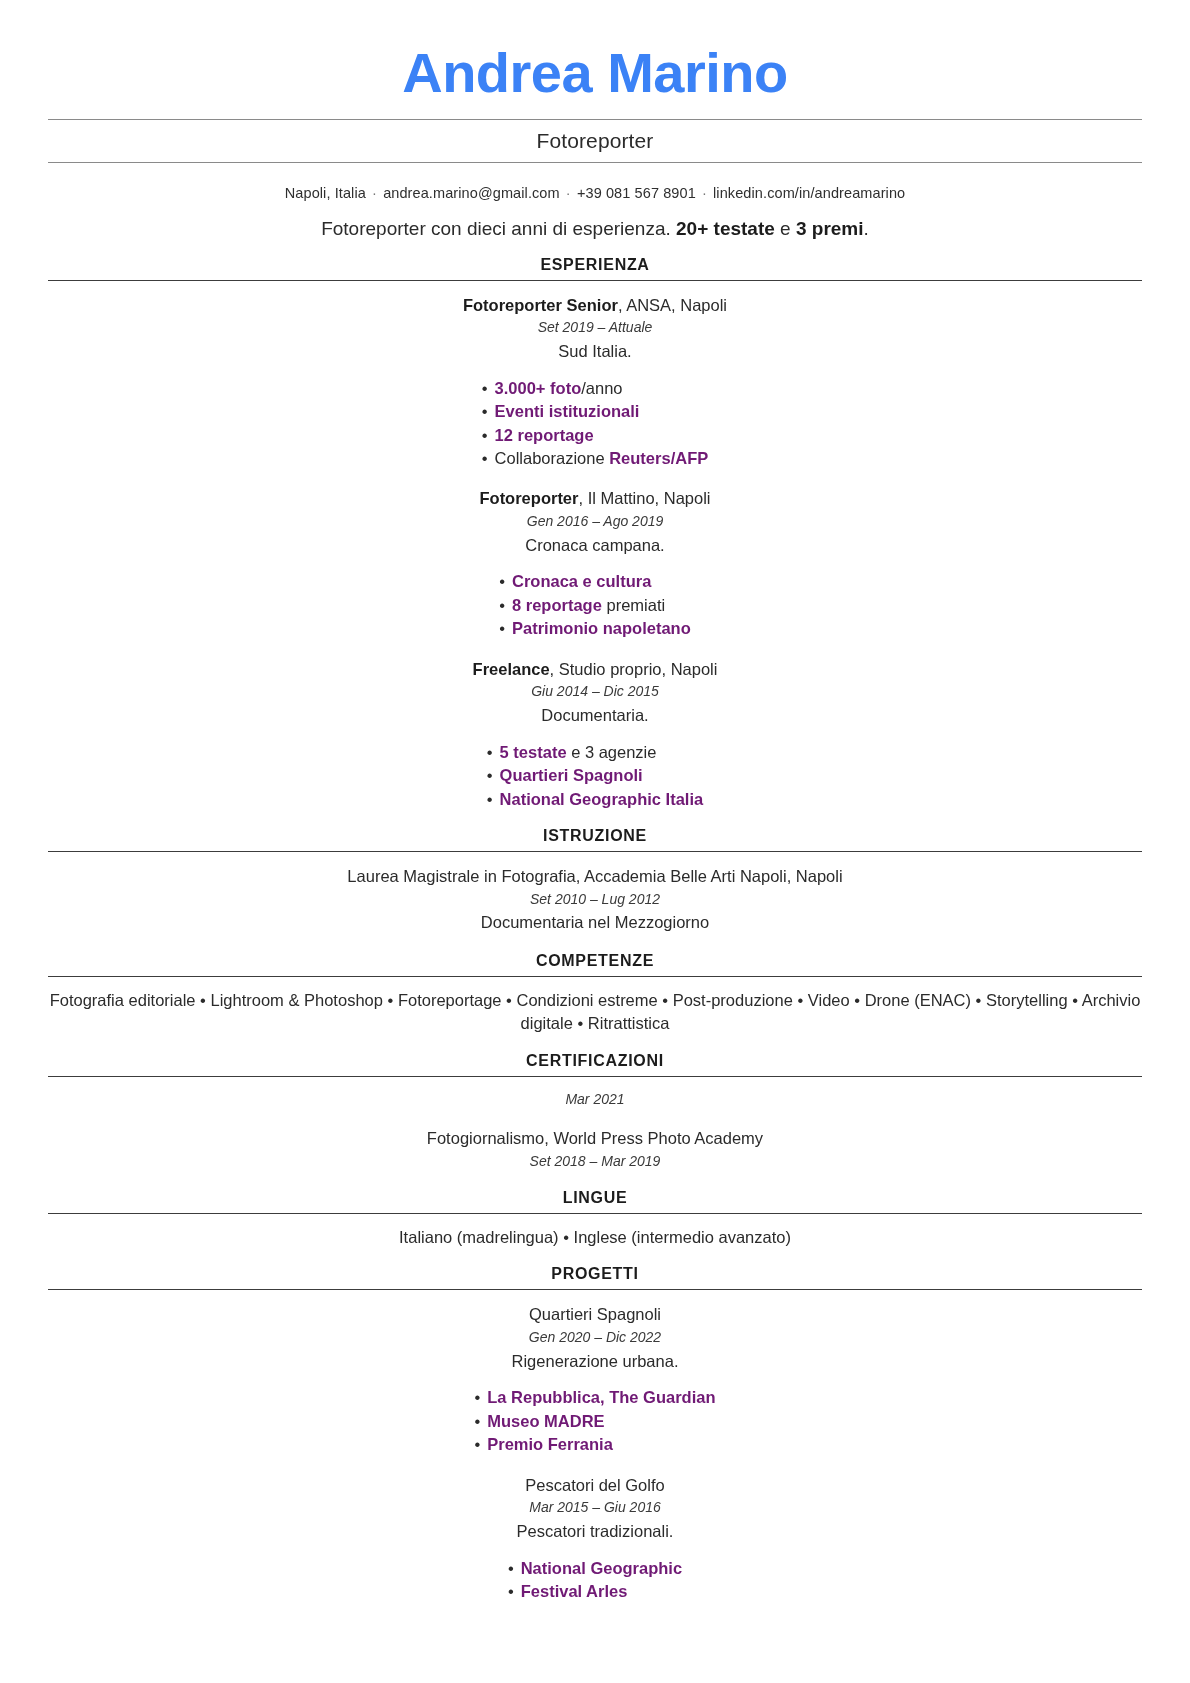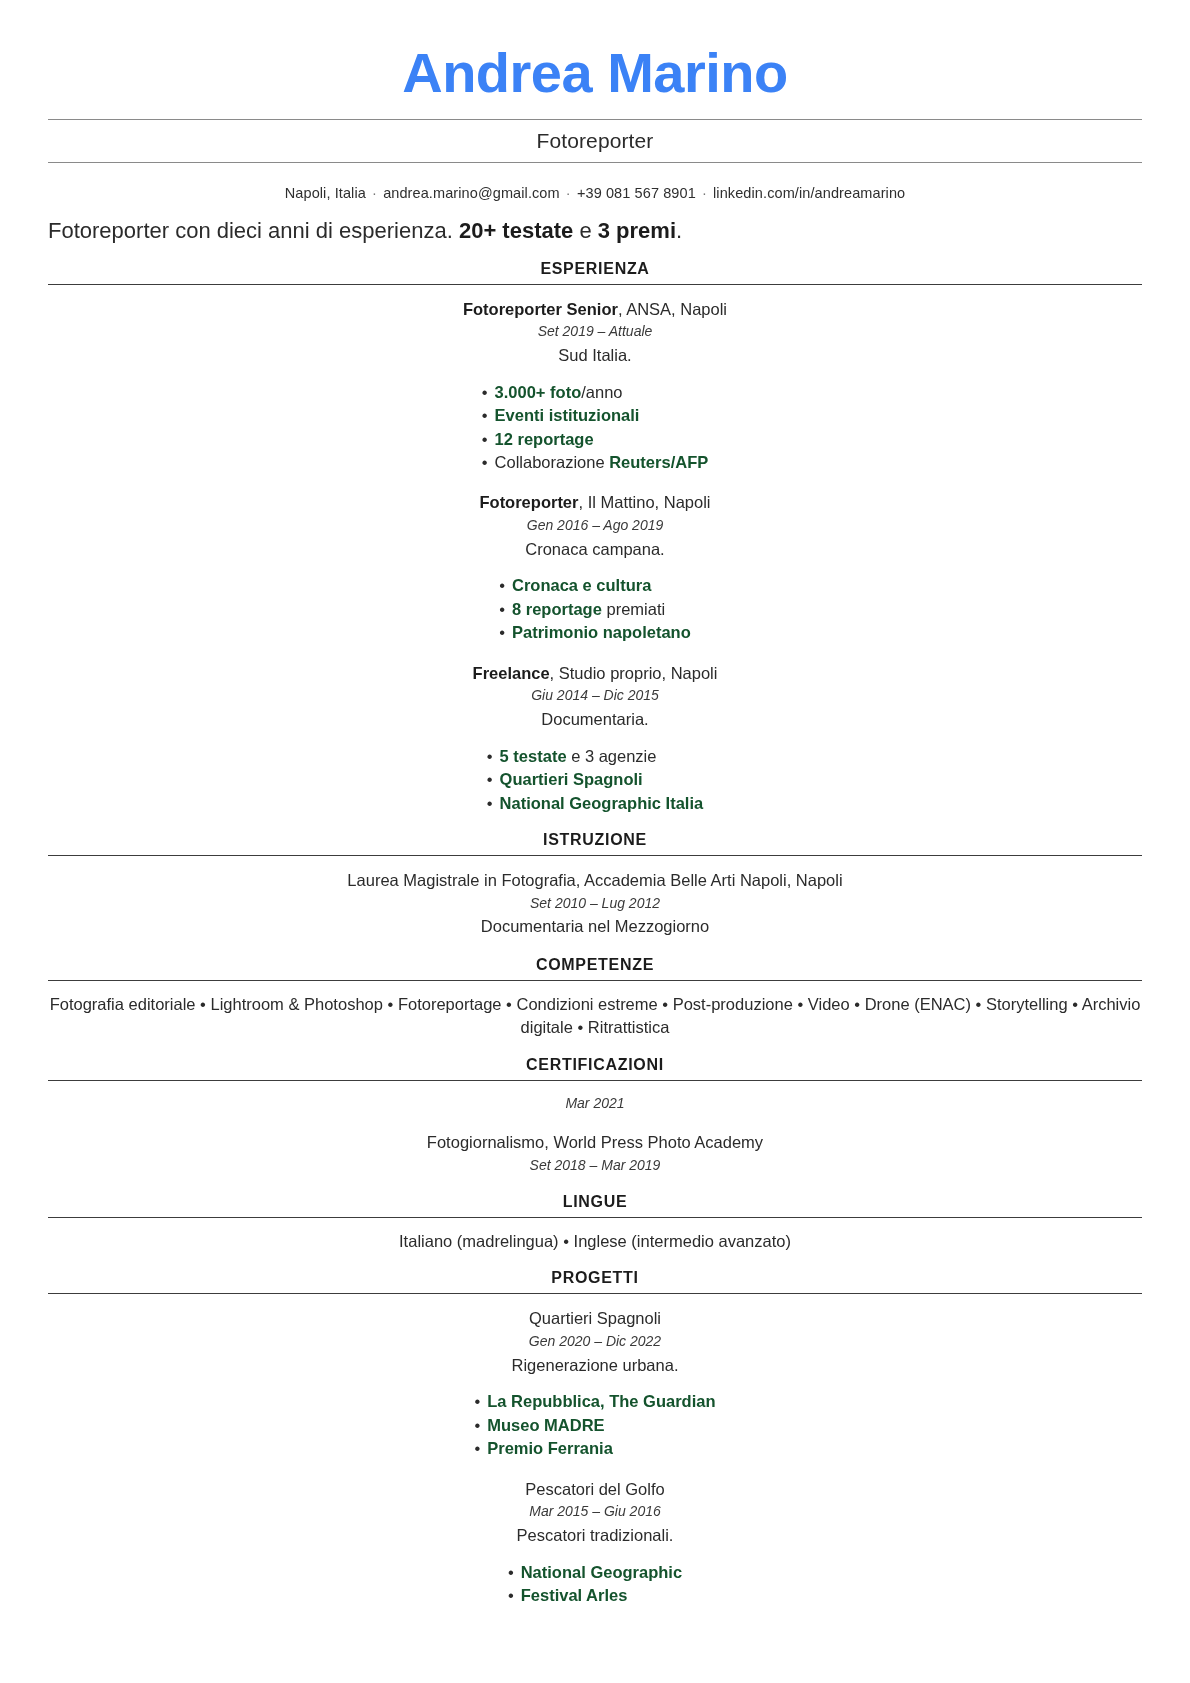--- a/index.html
+++ b/index.html
@@ -47,21 +47,22 @@
   }
   .contact {
     text-align: center;
     font-size: 14.5px;
     color: #2f2f2f;
     margin-top: 22px;
     letter-spacing: 0.1px;
   }
   .contact .sep { color: #777; padding: 0 2px; }
   .summary {
-    font-size: 22px;
+    text-align: center;
+    font-size: 19px;
     color: #2b2b2b;
     margin-top: 17px;
   }
   .summary b { font-weight: 700; color: #1c1c1c; }
 
   
   .section { margin-top: 16px; }
   .section-title {
     text-align: center;
     font-size: 16px;
@@ -107,21 +108,21 @@
     font-size: 16.5px;
     line-height: 1.42;
     color: #2b2b2b;
     white-space: nowrap;
   }
   .bullets li::before {
     content: "\2022";
     margin-right: 7px;
     color: #2b2b2b;
   }
-  .bullets li b { font-weight: 700; color: #14532d; }
+  .bullets li b { font-weight: 700; color: #701a75; }
 
   .inline-list {
     text-align: center;
     font-size: 16.5px;
     color: #2b2b2b;
     line-height: 1.42;
   }
 </style>
 </head>
 <body>

